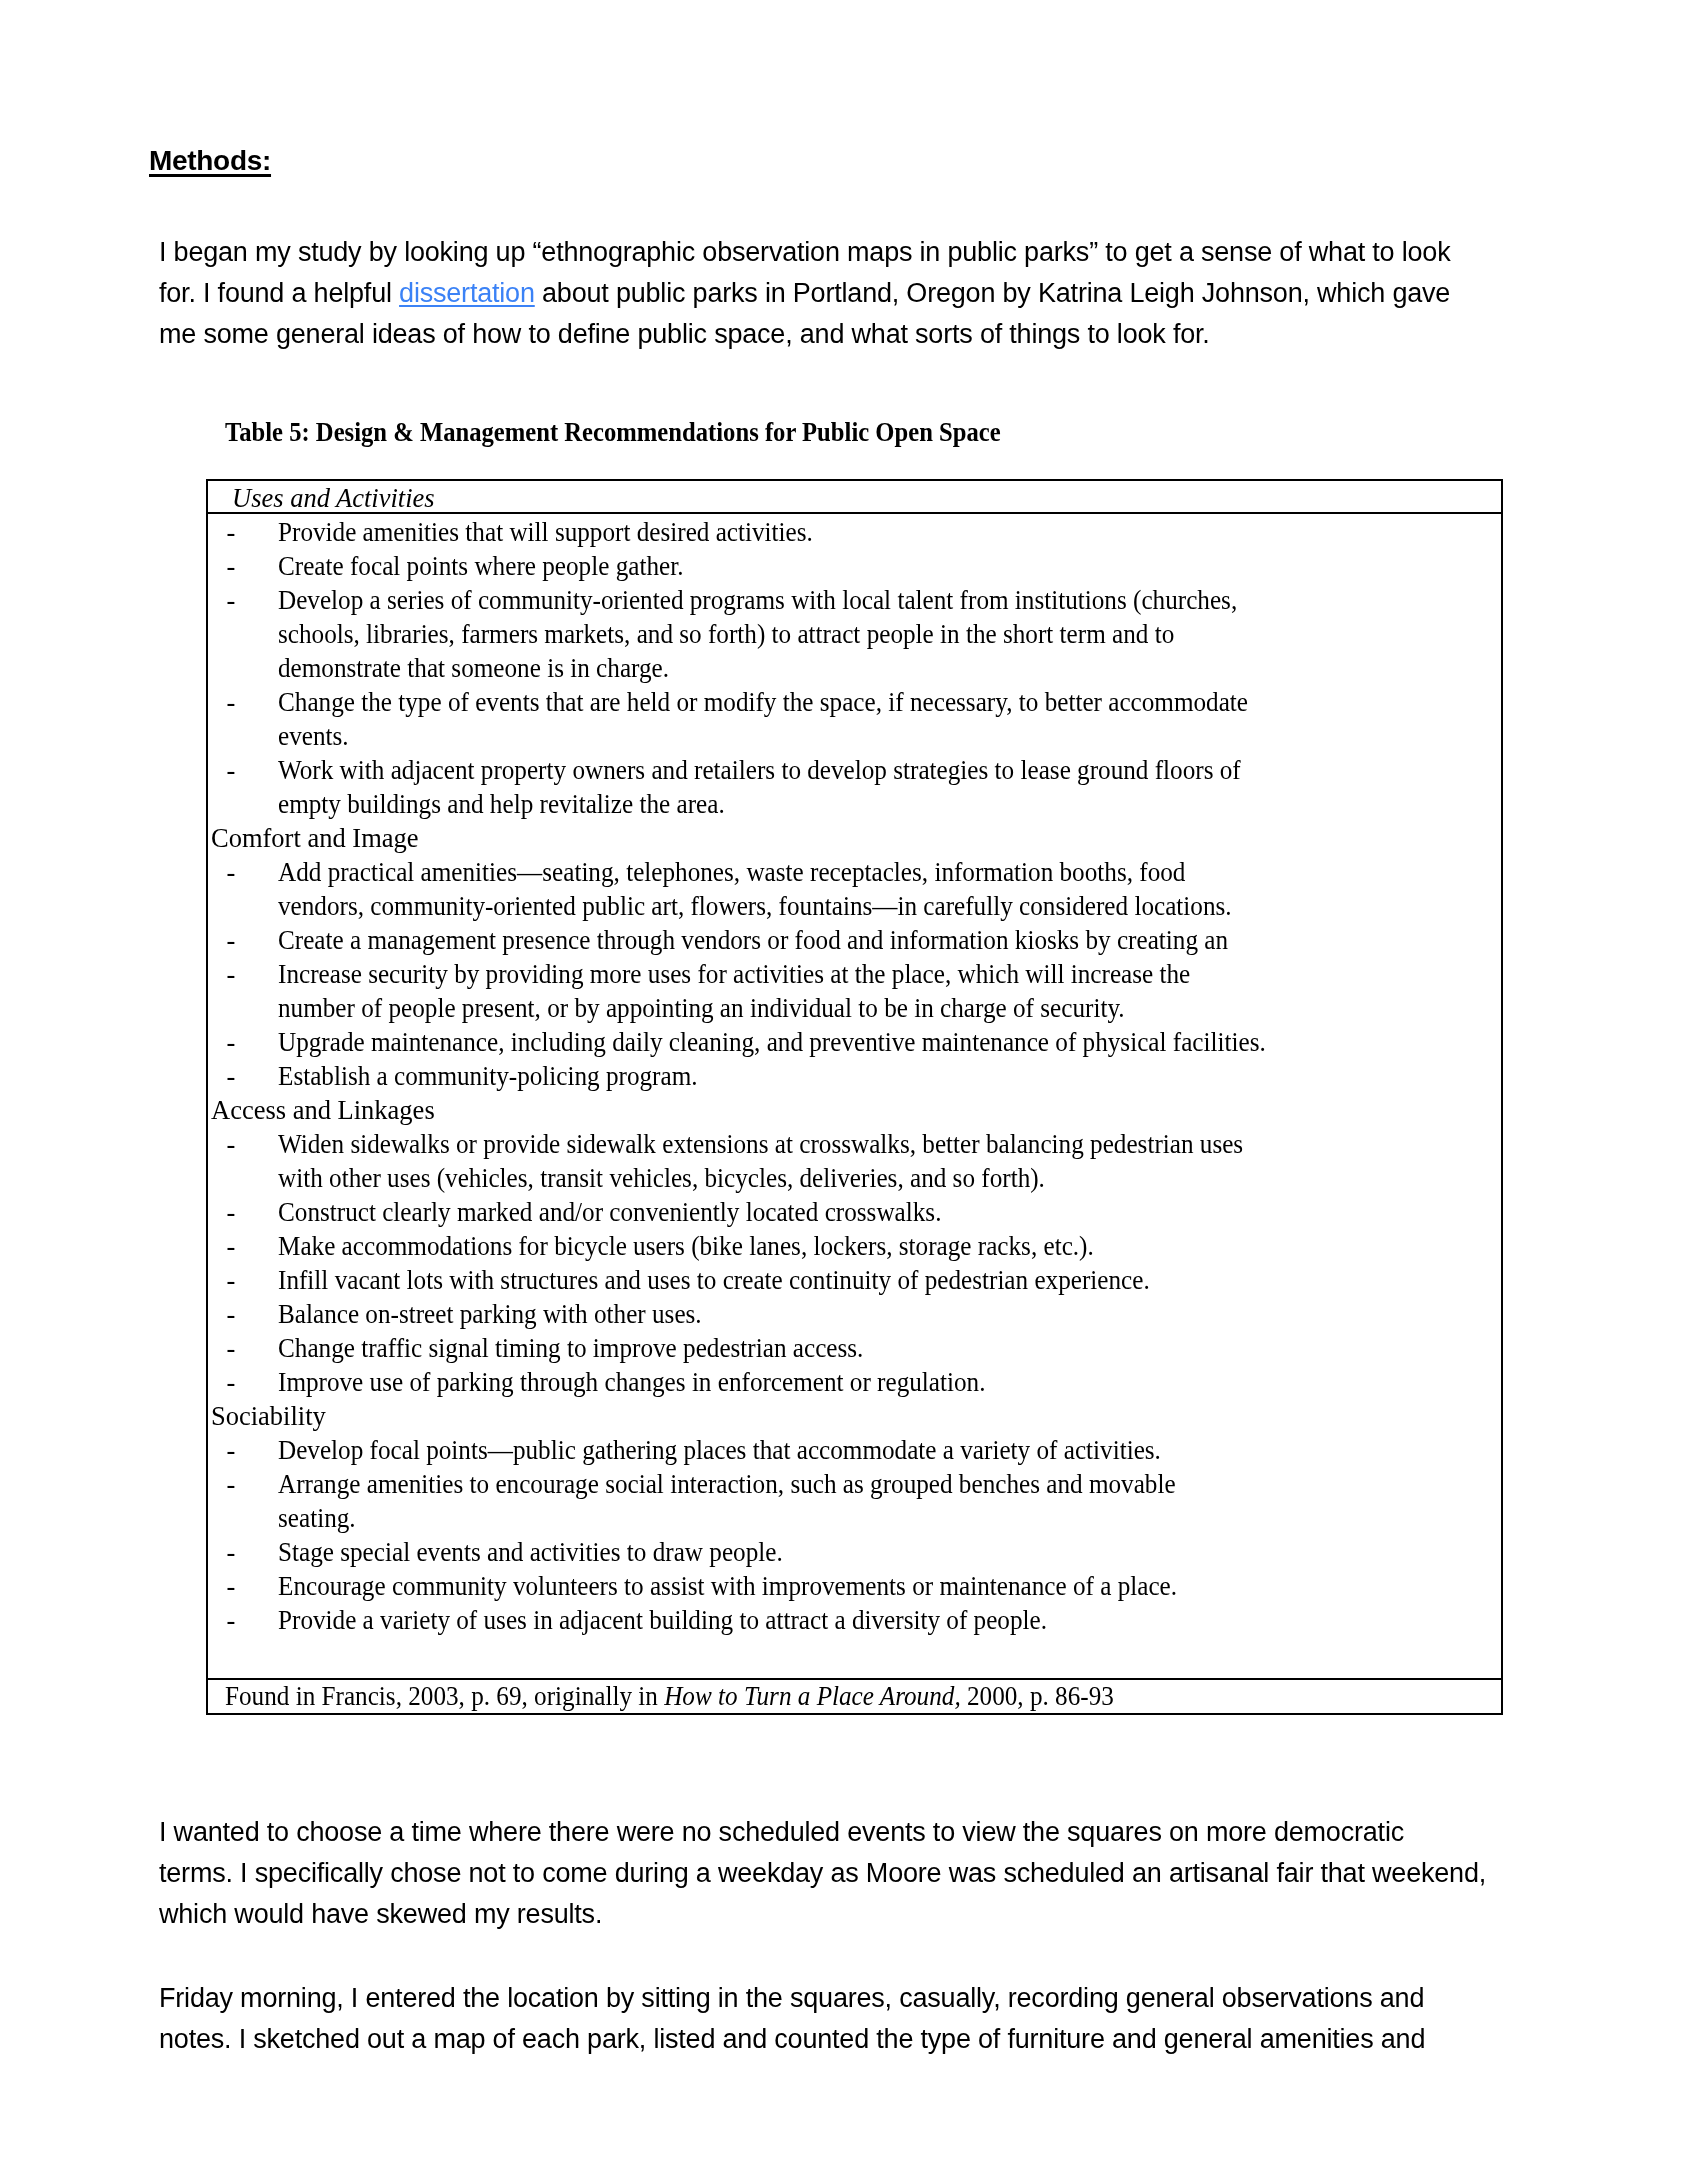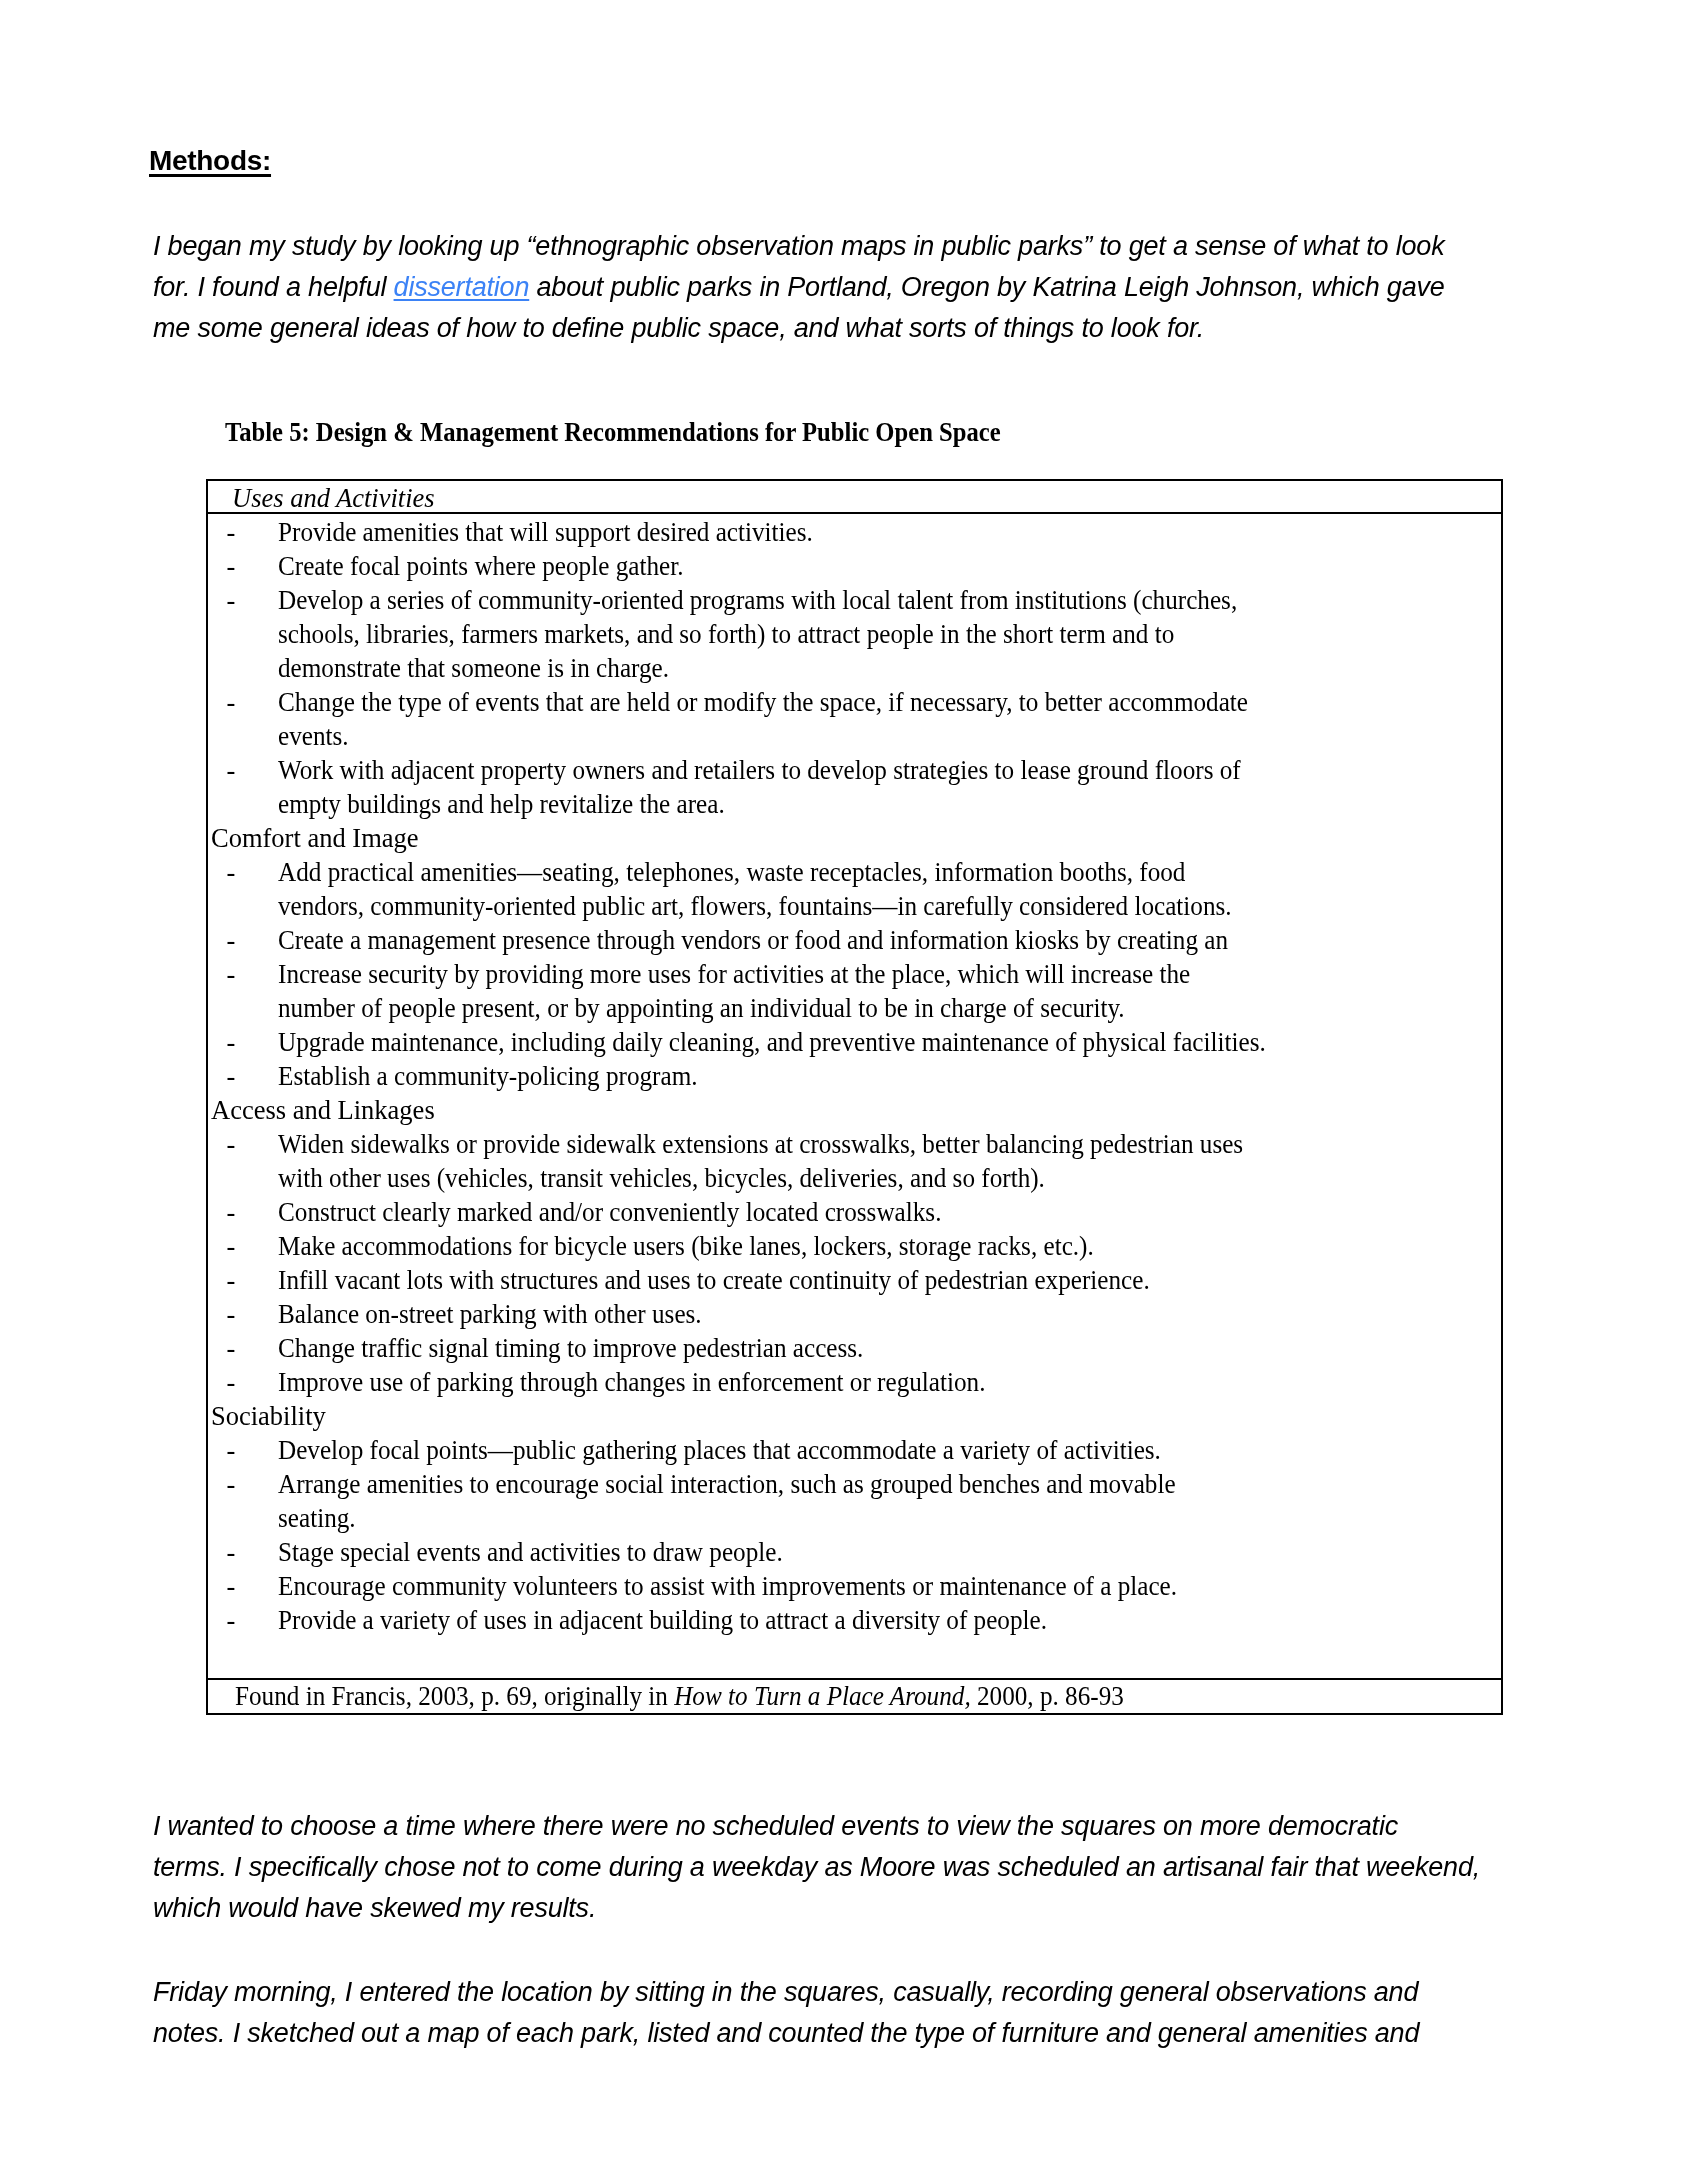--- a/index.html
+++ b/index.html
@@ -33,22 +33,21 @@
       line-height: 41px;
       letter-spacing: -0.3px;
     }
     .para {
       position: absolute;
       left: 149px;
       width: 1403px;
       font-size: 27px;
       line-height: 41px;
       letter-spacing: -0.2px;
-      margin: 4px;
-      font-style: italic;
+      margin: 10px;
     }
     .para .line { display: block; white-space: nowrap; }
     .link {
       color: #3b82f6;
       text-decoration: underline;
       text-decoration-thickness: 2px;
       text-underline-offset: 3.3px;
     }
     .table-title {
       position: absolute;
@@ -81,21 +80,21 @@
       box-sizing: border-box;
     }
     .rec-body {
       height: 1164px;
       padding-top: 0.7px;
       box-sizing: border-box;
     }
     .rec-foot {
       height: 33px;
       border-top: 2.6px solid #000;
-      padding-left: 27px;
+      padding-left: 17px;
       line-height: 33px;
       white-space: nowrap;
       box-sizing: content-box;
     }
     .section-label {
       padding-left: 3px;
       line-height: 34px;
       height: 34px;
       white-space: nowrap;
     }

